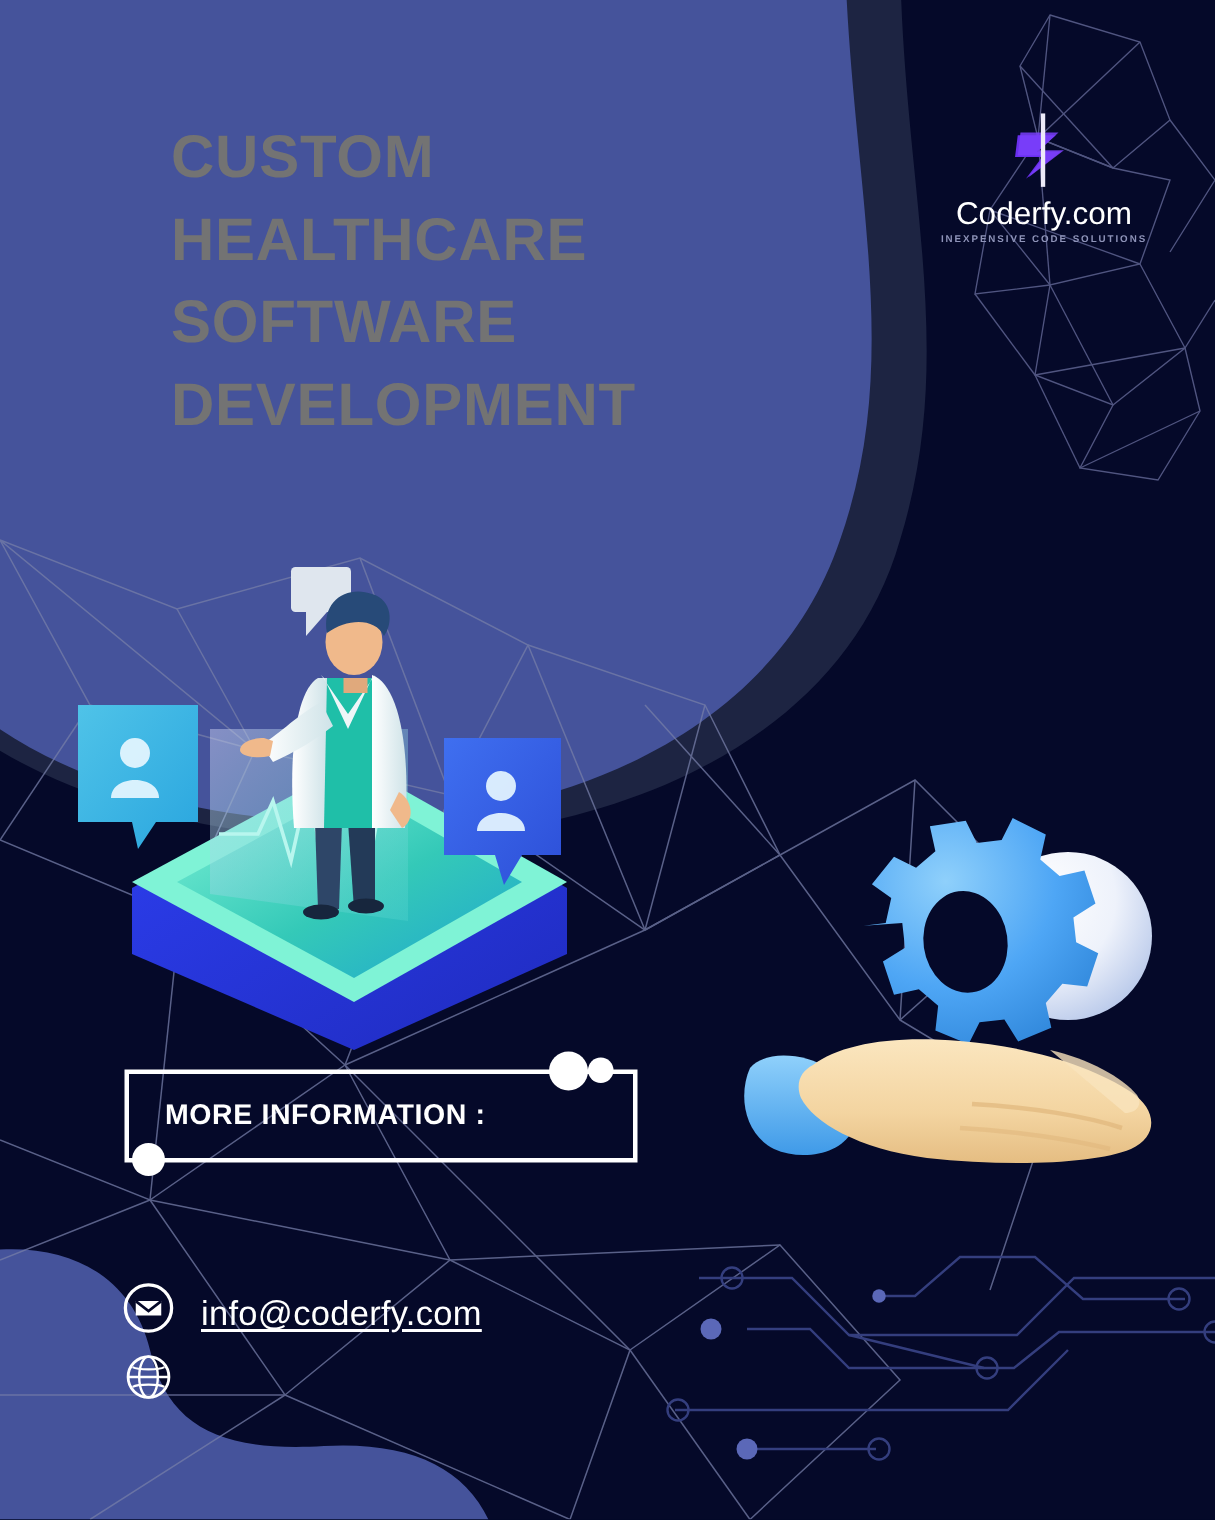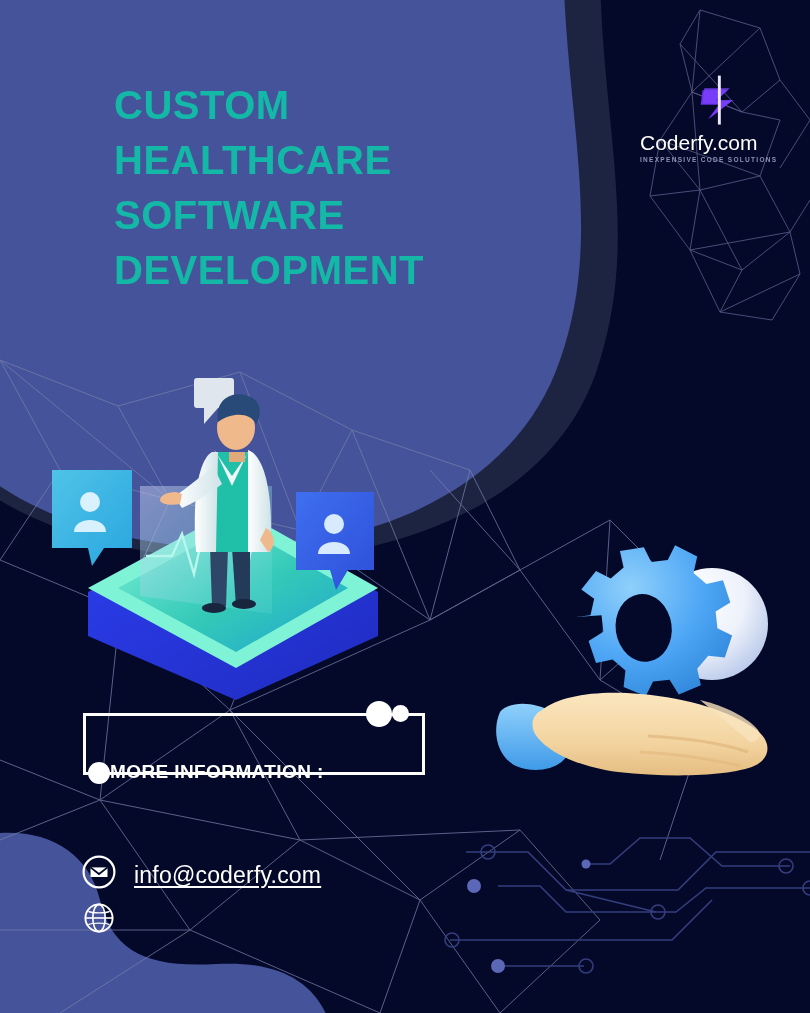--- a/index.html
+++ b/index.html
@@ -19,36 +19,36 @@
 
   
   #headline {
     position: absolute;
     left: 114px; top: 78px;
     width: 420px;
     z-index: 40;
   }
   #headline .line {
     display: block;
-    color: #14b8a6;
+    color: #737373;
     font-weight: 800;
     font-size: 40px;
     line-height: 55px;
     letter-spacing: 0.5px;
     text-transform: uppercase;
     font-family: "Liberation Sans", sans-serif;
     white-space: nowrap;
   }
 
   
   #logo {
     position: absolute;
-    left: 640px; top: 72px;
+    left: 616px; top: 72px;
     width: 160px;
-    text-align: left;
+    text-align: center;
     z-index: 45;
   }
   #logo-mark { height: 58px; margin: 0 auto 2px; display:block; }
   #logo-name {
     color: #ffffff;
     font-size: 21px;
     font-weight: 400;
     letter-spacing: 0px;
     line-height: 1;
     font-family: "Liberation Sans", sans-serif;
@@ -73,21 +73,20 @@
   #more-label {
     position: absolute;
     left: 24px; top: 50%;
     transform: translateY(-50%);
     color: #ffffff;
     font-size: 19px;
     font-weight: 800;
     letter-spacing: 0.4px;
     white-space: nowrap;
     font-family: "Liberation Sans", sans-serif;
-    margin-top: 28px;
   }
   .dot { position: absolute; border-radius: 50%; background:#ffffff; z-index:55; }
   #dot-big    { width: 26px; height: 26px; left: 366px; top: 701px; }
   #dot-small  { width: 17px; height: 17px; left: 392px; top: 705px; }
   #dot-left   { width: 22px; height: 22px; left: 88px;  top: 762px; }
 
   
   #contacts {
     position: absolute;
     left: 82px; top: 843px;

